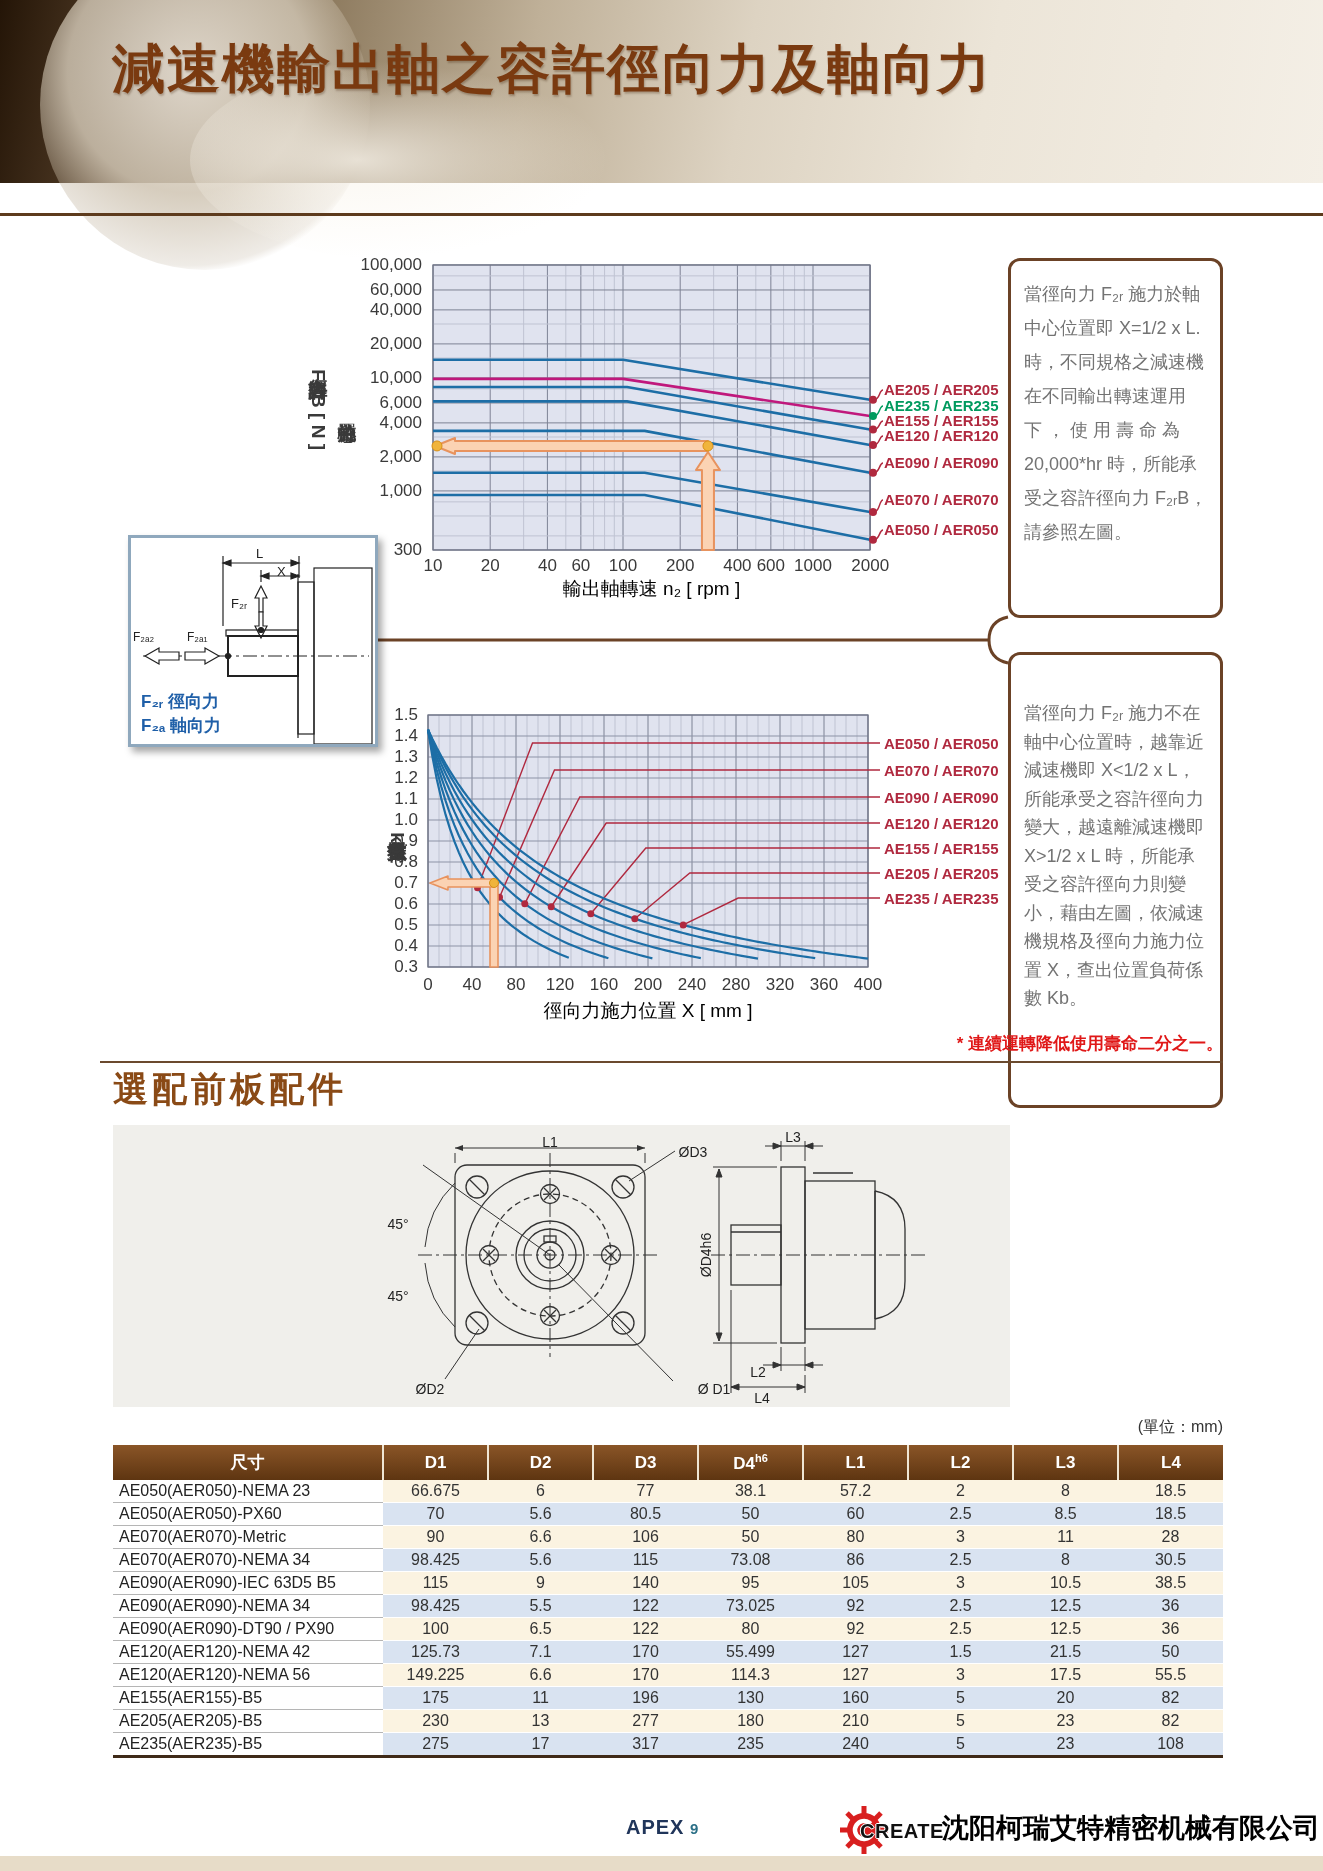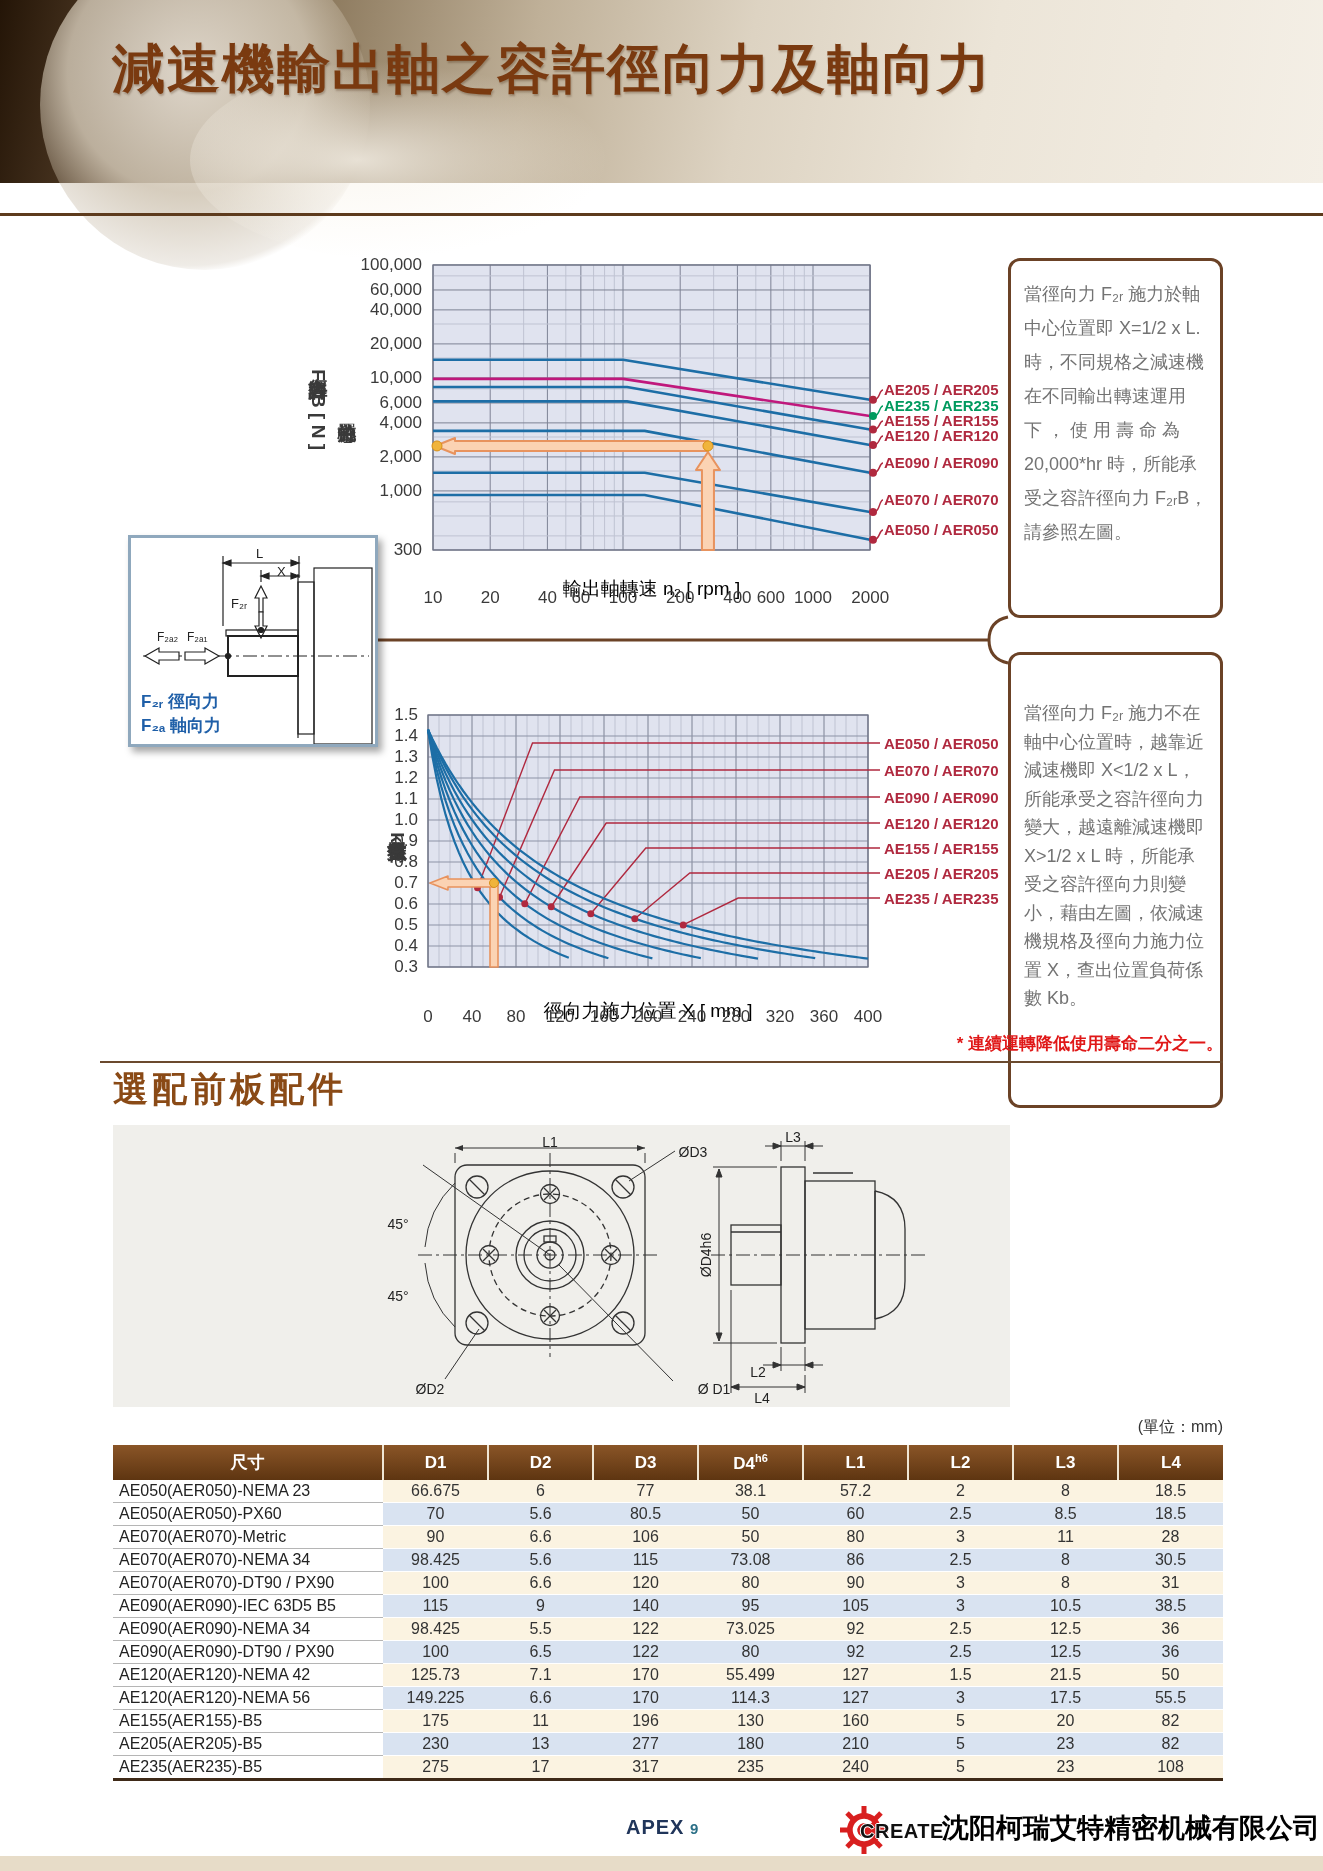--- a/index.html
+++ b/index.html
@@ -12,21 +12,21 @@
        background:radial-gradient(circle at 45% 40%, #f2ece2 0%, #cfc4b2 45%, rgba(160,140,110,.2) 72%, transparent 75%);opacity:.85;}
   .hdr:after{content:"";position:absolute;left:190px;top:60px;width:420px;height:200px;border-radius:50%;
        background:radial-gradient(ellipse at 40% 50%, rgba(250,246,238,.8), rgba(250,246,238,0) 70%);}
   .hdr-title{position:absolute;left:112px;top:34px;font-size:53px;font-weight:bold;color:#7a3a10;
        letter-spacing:2px;white-space:nowrap;text-shadow:1px 2px 2px rgba(60,30,0,.28);z-index:3;}
   .rule{position:absolute;left:0;top:213px;width:1323px;height:3px;background:#5d3b1d;}
   
   #overlay{position:absolute;left:0;top:0;width:1323px;height:1120px;}
   .tl{position:absolute;font-size:17px;color:#3a3a3a;white-space:nowrap;}
   .tl.yt{width:70px;text-align:right;}
-  .tl.xt{transform:translateX(-50%);margin-top:32px;}
+  .tl.xt{transform:translateX(-50%);}
   .slabel{position:absolute;left:884px;font-size:15px;font-weight:bold;white-space:nowrap;}
   .vtitle{position:absolute;writing-mode:vertical-rl;text-align:center;font-size:19px;color:#3a3a3a;white-space:nowrap;}
   .xtitle{position:absolute;text-align:center;font-size:19px;font-weight:400;color:#000000;}
   
   .notebox{position:absolute;left:1008px;width:215px;background:#fff;border:3px solid #6b4226;border-radius:12px;
        box-sizing:border-box;padding:16px 11px 10px 13px;font-size:18px;color:#737373;}
   .notebox .nline{white-space:nowrap;}
   #note1{top:258px;height:360px;}
   #note1 .nline{line-height:34px;}
   #note2{top:652px;height:456px;padding-top:44px;}
@@ -351,21 +351,21 @@
         <line x1="12" y1="118" x2="238" y2="118" stroke-dasharray="14 4 3 4" stroke-width="1"></line>
         <circle cx="97" cy="118" r="2.5" fill="#222"></circle>
 
         <polygon points="14,118 28,110 28,114 48,114 48,122 28,122 28,126" fill="#fff"></polygon>
         <polygon points="88,118 74,110 74,114 54,114 54,122 74,122 74,126" fill="#fff"></polygon>
       </g>
     </svg>
     <div class="dlab" style="left:125px;top:8px;">L</div>
     <div class="dlab" style="left:146px;top:26px;">X</div>
     <div class="dlab" style="left:100px;top:58px;">F₂ᵣ</div>
-    <div class="dlab" style="left:26px;top:92px;font-size:12px;">F₂ₐ₂</div>
+    <div class="dlab" style="left:2px;top:92px;font-size:12px;">F₂ₐ₂</div>
     <div class="dlab" style="left:56px;top:92px;font-size:12px;">F₂ₐ₁</div>
     <div class="dleg" style="left:10px;top:152px;">F₂ᵣ 徑向力</div>
     <div class="dleg" style="left:10px;top:176px;">F₂ₐ 軸向力</div>
   </div>
 
   <div class="footnote">* 連續運轉降低使用壽命二分之一。</div>
 
   <div class="sec-rule"></div>
   <div class="sec-title">選配前板配件</div>
 
@@ -530,31 +530,20 @@
           <td class="data">98.425</td>
           <td class="data">5.6</td>
           <td class="data">115</td>
           <td class="data">73.08</td>
           <td class="data">86</td>
           <td class="data">2.5</td>
           <td class="data">8</td>
           <td class="data">30.5</td>
         </tr>
         <tr>
-          <td class="model">AE070(AER070)-DT90 / PX90</td>
-          <td class="data">100</td>
-          <td class="data">6.6</td>
-          <td class="data">120</td>
-          <td class="data">80</td>
-          <td class="data">90</td>
-          <td class="data">3</td>
-          <td class="data">8</td>
-          <td class="data">31</td>
-        </tr>
-        <tr>
           <td class="model">AE090(AER090)-IEC 63D5 B5</td>
           <td class="data">115</td>
           <td class="data">9</td>
           <td class="data">140</td>
           <td class="data">95</td>
           <td class="data">105</td>
           <td class="data">3</td>
           <td class="data">10.5</td>
           <td class="data">38.5</td>
         </tr>

